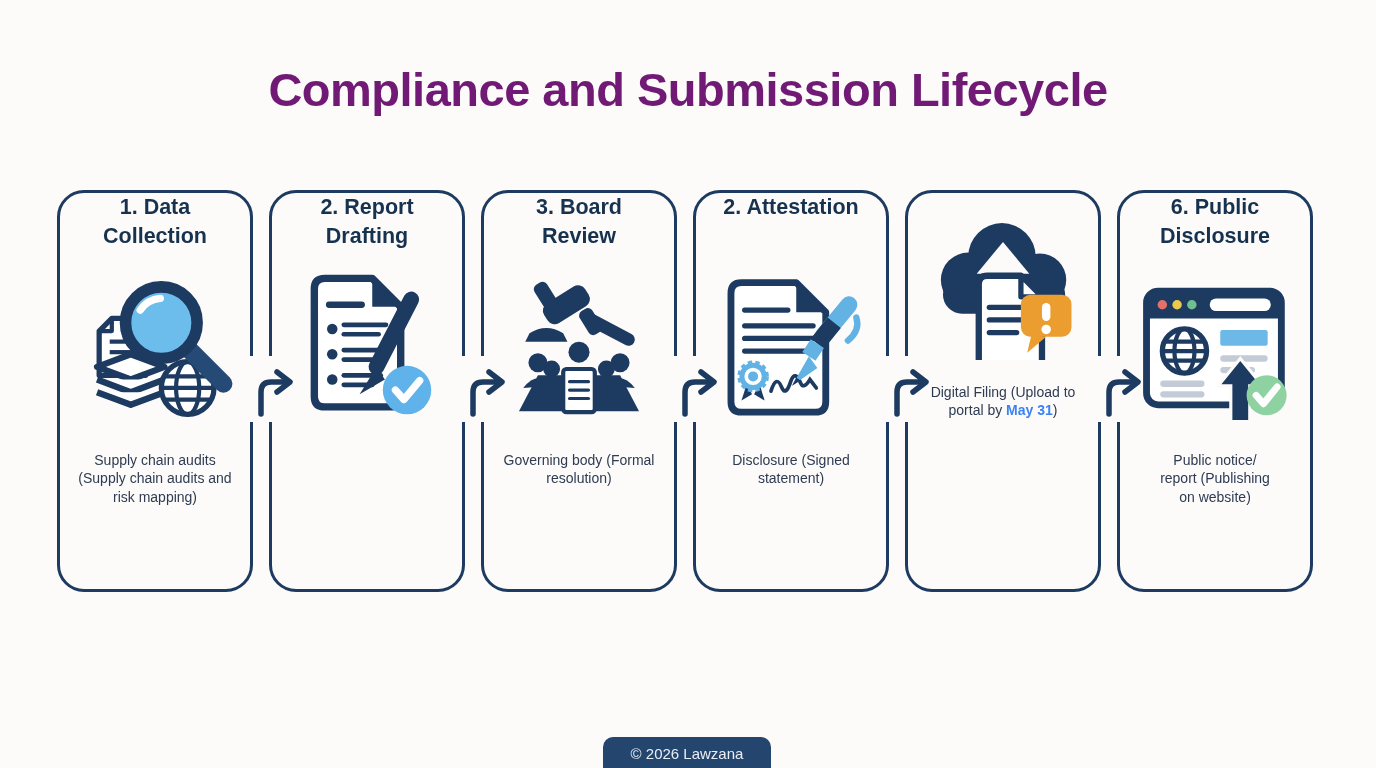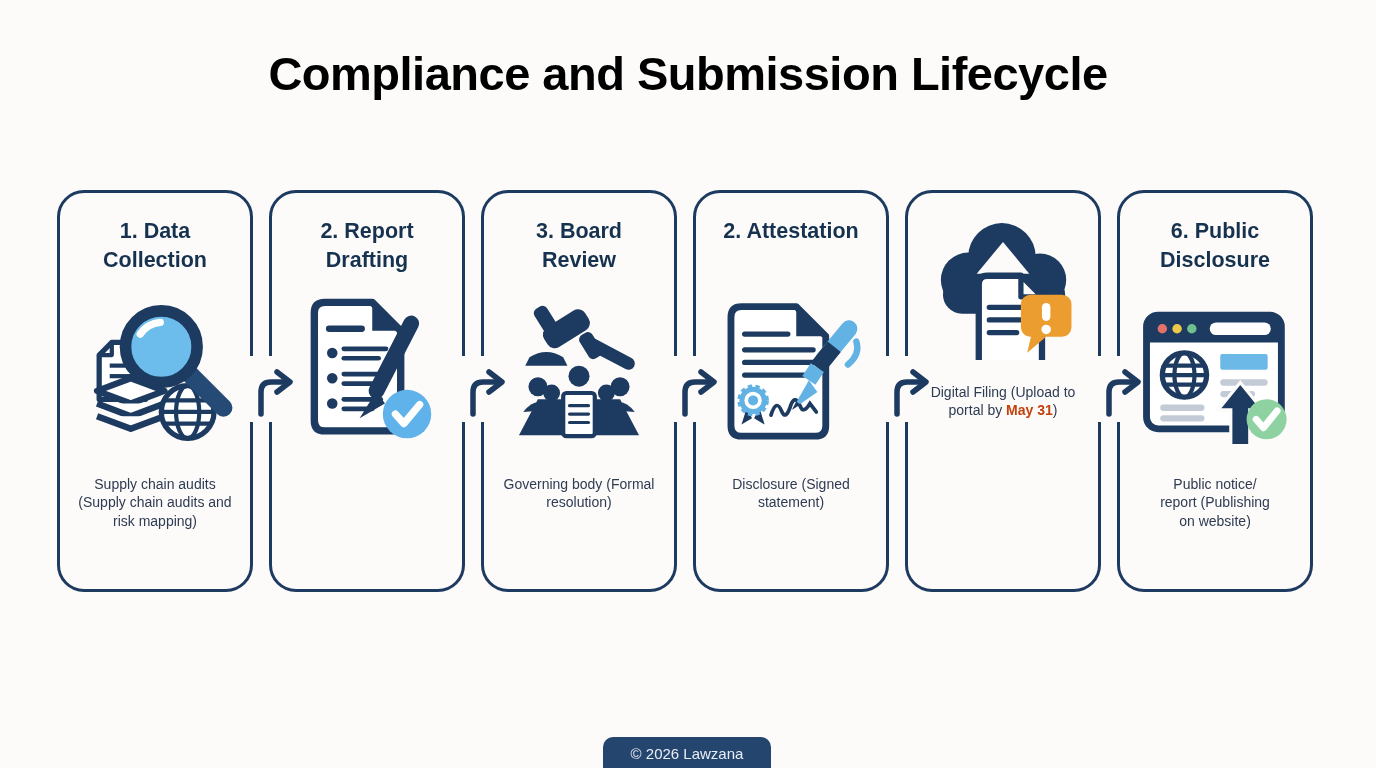--- a/index.html
+++ b/index.html
@@ -6,26 +6,26 @@
   html, body {
     width: 1376px; height: 768px;
     background: #fcfbfa;
     overflow: hidden;
     font-family: "Liberation Sans", sans-serif;
   }
   .stage { position: relative; width: 1376px; height: 768px; }
 
   .main-title {
     position: absolute;
-    top: 46px; left: 0; width: 100%;
+    top: 62px; left: 0; width: 100%;
     text-align: center;
     font-size: 47px;
     font-weight: bold;
     letter-spacing: -0.5px;
-    color: #000000;
+    color: #701a75;
   }
 
   .cards-row {
     position: absolute;
     left: 57px; top: 190px;
     width: 1256px; height: 402px;
     display: flex;
     gap: 16px;
     z-index: 1;
   }
@@ -33,21 +33,20 @@
     width: 196px; height: 402px;
     flex: 0 0 196px;
     border: 3.5px solid #1d3a60;
     border-radius: 27px;
     background: #fcfbfa;
     display: flex;
     flex-direction: column;
     align-items: center;
   }
   .step-title {
-    margin-top: 24px;
     height: 68px;
     padding: 0 14px;
     text-align: center;
     font-size: 21.5px;
     font-weight: bold;
     line-height: 1.35;
     color: #16324f;
   }
   .step-icon {
     height: 176px;
@@ -59,21 +58,21 @@
   .step-desc {
     margin-top: 14px;
     padding: 0 6px;
     width: 180px;
     text-align: center;
     font-size: 14px;
     line-height: 1.32;
     color: #2e3b52;
   }
   .step-card:nth-child(6) .step-desc { width: 134px; text-align: center; }
-  .highlight-date { color: #c2410c; font-weight: bold; }
+  .highlight-date { color: #3b82f6; font-weight: bold; }
 
   .arrows-overlay {
     position: absolute;
     left: 0; top: 0;
     width: 1376px; height: 768px;
     z-index: 2;
     pointer-events: none;
   }
 
   .footer-pill {

